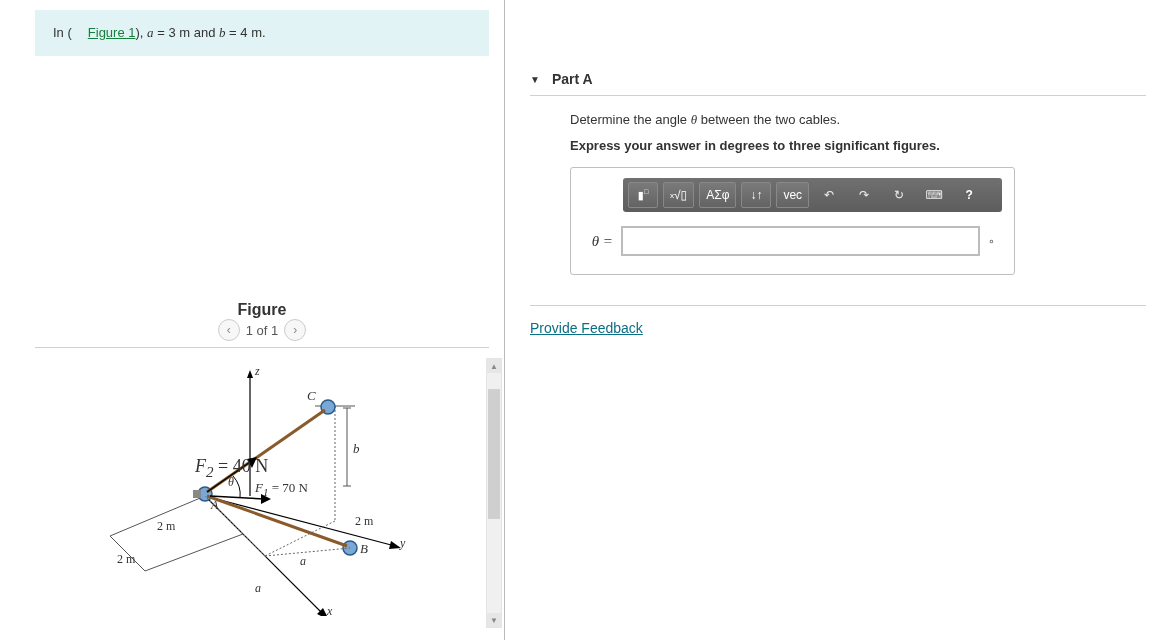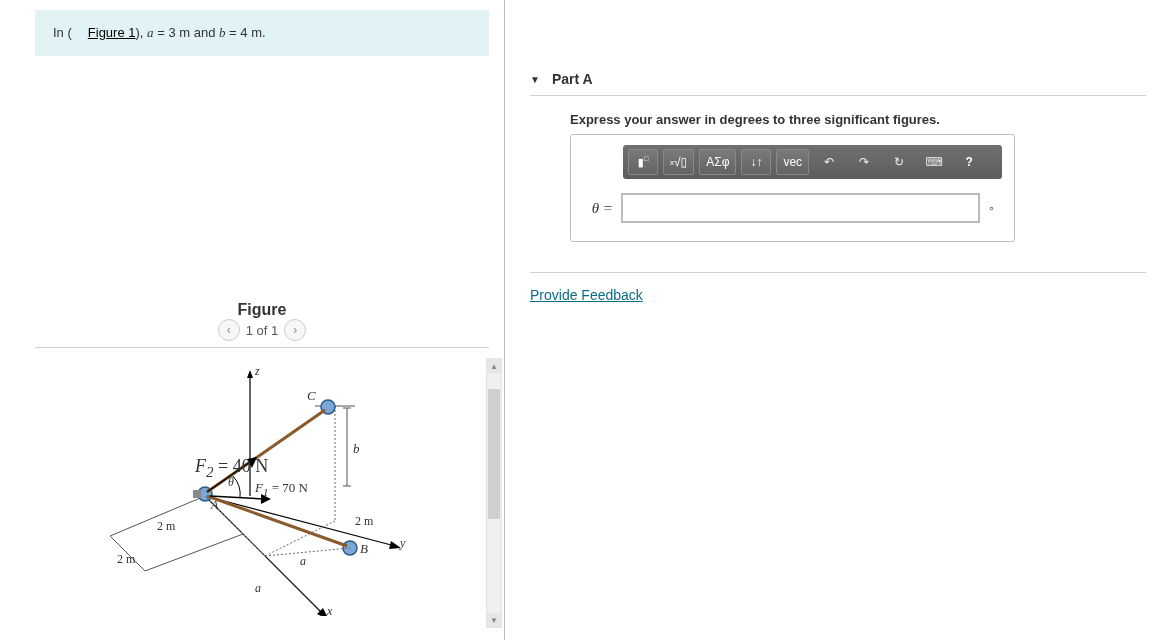--- a/index.html
+++ b/index.html
@@ -1,37 +1,37 @@
 <!DOCTYPE html>
 <html><head>
 <meta charset="utf-8">
 <style>
   * { box-sizing: border-box; margin: 0; padding: 0; }
   body { font-family: Arial, Helvetica, sans-serif; font-size: 13px; color: #333; background: #fff; width: 1171px; height: 640px; overflow: hidden; }
   .container { display: flex; width: 100%; height: 100%; }
   .left-pane { width: 505px; border-right: 1px solid #bbb; padding: 10px 15px 10px 35px; position: relative; }
   .right-pane { flex: 1; padding: 0 25px 0 25px; }
   .info-box { background: #e2f3f5; padding: 15px 18px; margin: 0 0 20px 0; font-size: 13px; color: #333; }
-  .info-box a { color: #000000; text-decoration: underline; padding-left: 16px; }
+  .info-box a { color: #15803d; text-decoration: underline; padding-left: 16px; }
   .ital { font-style: italic; font-family: 'Times New Roman', serif; }
   .figure-header { display: flex; justify-content: space-between; align-items: center; border-bottom: 1px solid #d0d0d0; padding-bottom: 6px; margin-bottom: 8px; margin-top: 245px; flex-direction: column; }
   .figure-title { font-weight: bold; font-size: 16px; color: #333; }
   .pager { display: flex; align-items: center; gap: 6px; font-size: 13px; color: #555; }
   .pager-btn { width: 22px; height: 22px; border: 1px solid #ccc; border-radius: 50%; background: #f7f7f7; color: #888; display: flex; align-items: center; justify-content: center; font-size: 12px; cursor: pointer; }
   .vscroll { position: absolute; right: 2px; top: 358px; width: 16px; height: 270px; background: #f0f0f0; border: 1px solid #e4e4e4; }
   .vscroll .up, .vscroll .down { height: 14px; background: #e6e6e6; display:flex; align-items:center; justify-content:center; font-size:8px; color:#888;}
   .vscroll .thumb { position: absolute; top: 30px; left: 1px; right: 1px; height: 130px; background: #cfcfcf; border-radius: 1px; }
   .figure-area { position: relative; height: 260px; }
   
   .part-header { display: flex; align-items: center; gap: 12px; border-bottom: 1px solid #d0d0d0; padding: 16px 0 8px 0; margin-top: 55px; }
   .part-header .tri { font-size: 10px; color: #333; }
   .part-header .lbl { font-weight: bold; font-size: 14px; }
   .question-body { padding: 16px 0 0 40px; }
   .q-line1 { font-size: 13px; margin-bottom: 10px; }
-  .q-line2 { font-size: 13px; font-weight: bold; margin-bottom: 7px; }
+  .q-line2 { font-size: 13px; font-weight: bold; margin-bottom: 14px; }
   
   .answer-box { border: 1px solid #bfbfbf; border-radius: 3px; padding: 10px 12px 18px 12px; background: #fff; width: 445px; }
   .toolbar { display: flex; gap: 5px; background: linear-gradient(#707070,#5d5d5d); border-radius: 3px; padding: 4px 5px; margin-left: 40px; }
   .tool-btn { height: 26px; min-width: 30px; padding: 0 6px; border: 1px solid #888; border-radius: 2px; background: linear-gradient(#7a7a7a,#636363); color: #fff; font-size: 12px; display: flex; align-items: center; justify-content: center; cursor: pointer; }
   .tool-btn.flat { background: transparent; border: none; color: #eee; }
   .input-row { display: flex; align-items: center; gap: 8px; margin-top: 14px; }
   .input-lbl { width: 30px; text-align: right; font-style: italic; font-family: 'Times New Roman', serif; font-size: 15px; }
   .ans-input { flex: 1; height: 30px; border: 2px solid #bcbcbc; padding: 0 6px; font-size: 13px; }
   .unit { width: 14px; font-size: 11px; color: #555; }
   
@@ -126,20 +126,21 @@
       <div class="down" style="position:absolute;bottom:0;left:0;right:0;">▼</div>
     </div>
   </div>
 
   <div class="right-pane">
     <div class="part-header">
       <span class="tri">▼</span>
       <span class="lbl">Part A</span>
     </div>
     <div class="question-body">
+      <div class="q-line1">Determine the angle <span class="ital">θ</span> between the two cables.</div>
       <div class="q-line2">Express your answer in degrees to three significant figures.</div>
 
       <div class="answer-box">
         <div class="toolbar">
           <div class="tool-btn">
               <span style="font-size:11px;">▮<sup style="font-size:7px;">□</sup></span>
             </div>
           <div class="tool-btn"><sup style="font-size:8px;">x</sup>√▯</div>
           <div class="tool-btn">ΑΣφ</div>
           <div class="tool-btn">↓↑</div>

